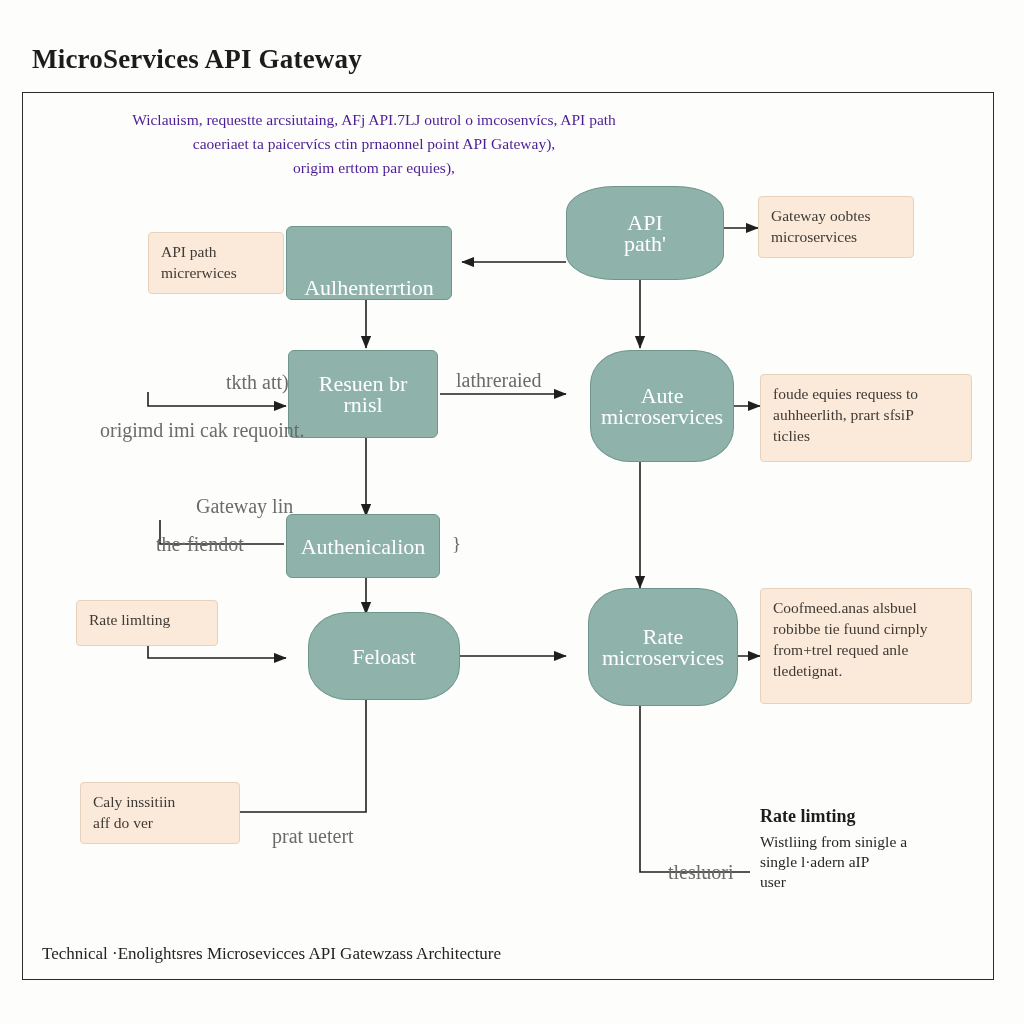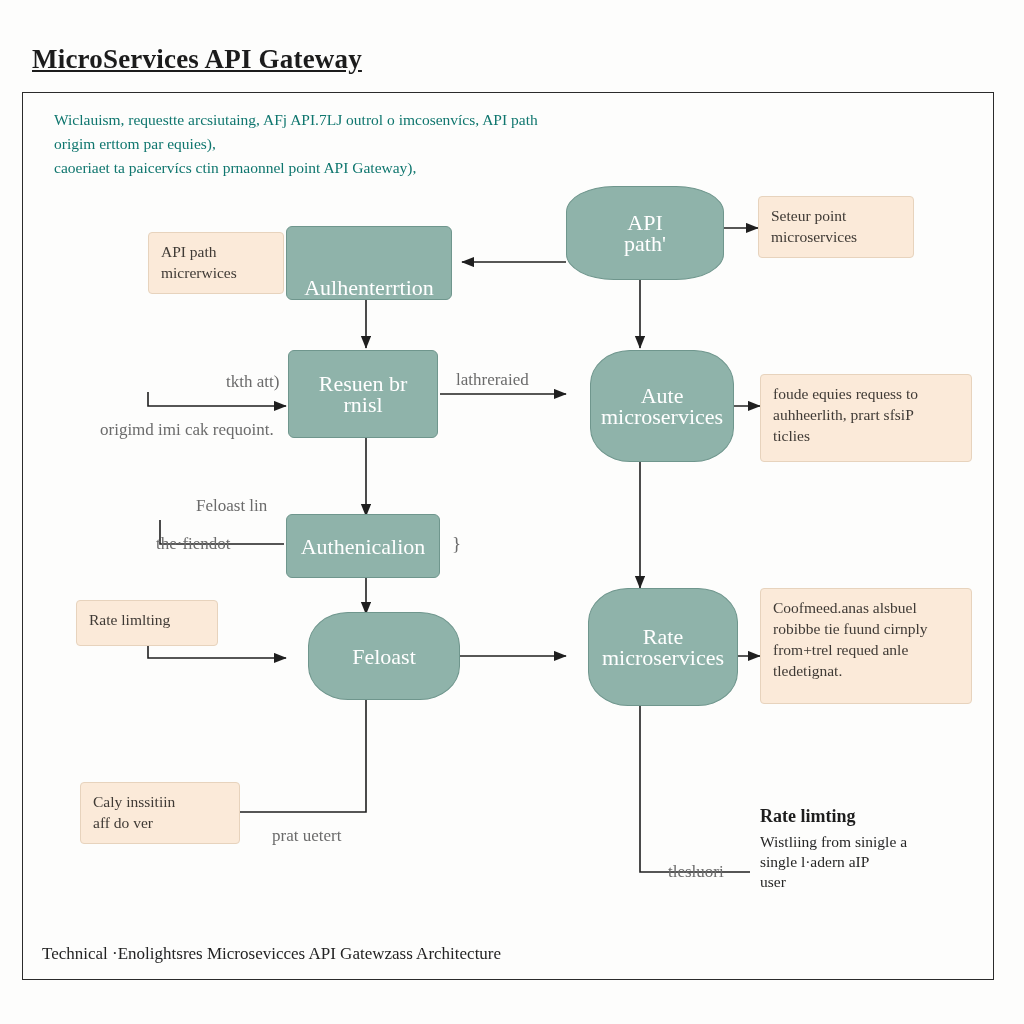--- a/index.html
+++ b/index.html
@@ -17,21 +17,20 @@
   }
   .title {
     position: absolute;
     left: 32px;
     top: 44px;
     font-family: "Liberation Serif", serif;
     font-size: 27px;
     font-weight: bold;
     color: #1c1c1c;
     letter-spacing: 0.2px;
-    text-decoration: underline;
   }
   .frame {
     position: absolute;
     left: 22px;
     top: 92px;
     width: 972px;
     height: 888px;
     border: 1.5px solid #2b2b2b;
     box-sizing: border-box;
     background: transparent;
@@ -44,21 +43,22 @@
     color: #232323;
     font-family: "Liberation Serif", serif;
   }
   .intro {
     position: absolute;
     left: 54px;
     top: 108px;
     width: 640px;
     font-size: 15.5px;
     line-height: 24px;
-    color: #0f766e;
+    color: #4c1d95;
+    text-align: center;
   }
 
   
   .node {
     position: absolute;
     background: #8fb3aa;
     border: 1.5px solid #6f968d;
     color: #ffffff;
     display: flex;
     align-items: center;
@@ -84,21 +84,21 @@
     font-size: 15.5px;
     line-height: 21px;
     box-sizing: border-box;
     padding: 8px 12px;
     font-family: "Liberation Serif", serif;
   }
 
   
   .flabel {
     position: absolute;
-    font-size: 17px;
+    font-size: 20px;
     line-height: 20px;
     color: #6b6b6b;
     font-family: "Liberation Serif", serif;
   }
   .flabel.dark {
     color: #262626;
   }
   .flabel.bold {
     font-weight: bold;
     font-size: 18px;
@@ -118,22 +118,22 @@
 <body>
 
 <div id="page">
 
   <div class="title">MicroServices API Gateway</div>
 
   <div class="frame"></div>
 
   <div class="intro">
     <div>Wiclauism, requestte arcsiutaing, AFj API.7LJ outrol o imcosenvícs, API path</div>
+    <div>caoeriaet ta paicervícs ctin prnaonnel point API Gateway),</div>
     <div>origim erttom par equies),</div>
-    <div>caoeriaet ta paicervícs ctin prnaonnel point API Gateway),</div>
   </div>
 
   <svg class="wires" viewBox="0 0 1024 1024">
     <defs>
       <marker id="arrow" markerWidth="9" markerHeight="9" refX="7.5" refY="3.2" orient="auto">
         <path d="M0,0 L8,3.2 L0,6.4 z" fill="#1f1f1f"></path>
       </marker>
     </defs>
     <g stroke="#1f1f1f" stroke-width="1.6" fill="none">
 
@@ -199,21 +199,21 @@
   </div>
 
   <div class="node round" style="left:566px; top:588px; width:150px; height:118px;">
     <span style="white-space:pre-line;">Rate
 microservices</span>
   </div>
 
   <div class="note" style="left:148px; top:232px; width:136px; height:62px; white-space:pre-line;">API path
 micrerwices</div>
 
-  <div class="note" style="left:758px; top:196px; width:156px; height:62px; white-space:pre-line;">Seteur point
+  <div class="note" style="left:758px; top:196px; width:156px; height:62px; white-space:pre-line;">Gateway oobtes
 microservices</div>
 
 
   <div class="note" style="left:760px; top:374px; width:212px; height:88px; white-space:pre-line;">foude equies requess to
 auhheerlith, prart sfsiP
 ticlies</div>
 
   <div class="note" style="left:760px; top:588px; width:212px; height:116px; white-space:pre-line;">Coofmeed.anas alsbuel
 robibbe tie fuund cirnply
 from+trel requed anle
@@ -223,21 +223,21 @@
 
   <div class="note" style="left:80px; top:782px; width:160px; height:62px; white-space:pre-line;">Caly inssitiin
 aff do ver</div>
 
   <div class="flabel" style="left:226px; top:372px;">tkth att)</div>
 
   <div class="flabel" style="left:456px; top:370px;">lathreraied</div>
 
   <div class="flabel" style="left:100px; top:420px;">origimd imi cak requoint.</div>
 
-  <div class="flabel" style="left:196px; top:496px;">Feloast lin</div>
+  <div class="flabel" style="left:196px; top:496px;">Gateway lin</div>
 
   <div class="flabel" style="left:156px; top:534px;">the·fiendot</div>
 
   <div class="flabel" style="left:452px; top:534px; font-size:19px;">}</div>
 
   <div class="flabel" style="left:272px; top:826px;">prat uetert</div>
 
   <div class="flabel" style="left:668px; top:862px;">tlesluori</div>
 
   <div class="flabel bold" style="left:760px; top:806px;">Rate limting</div>

